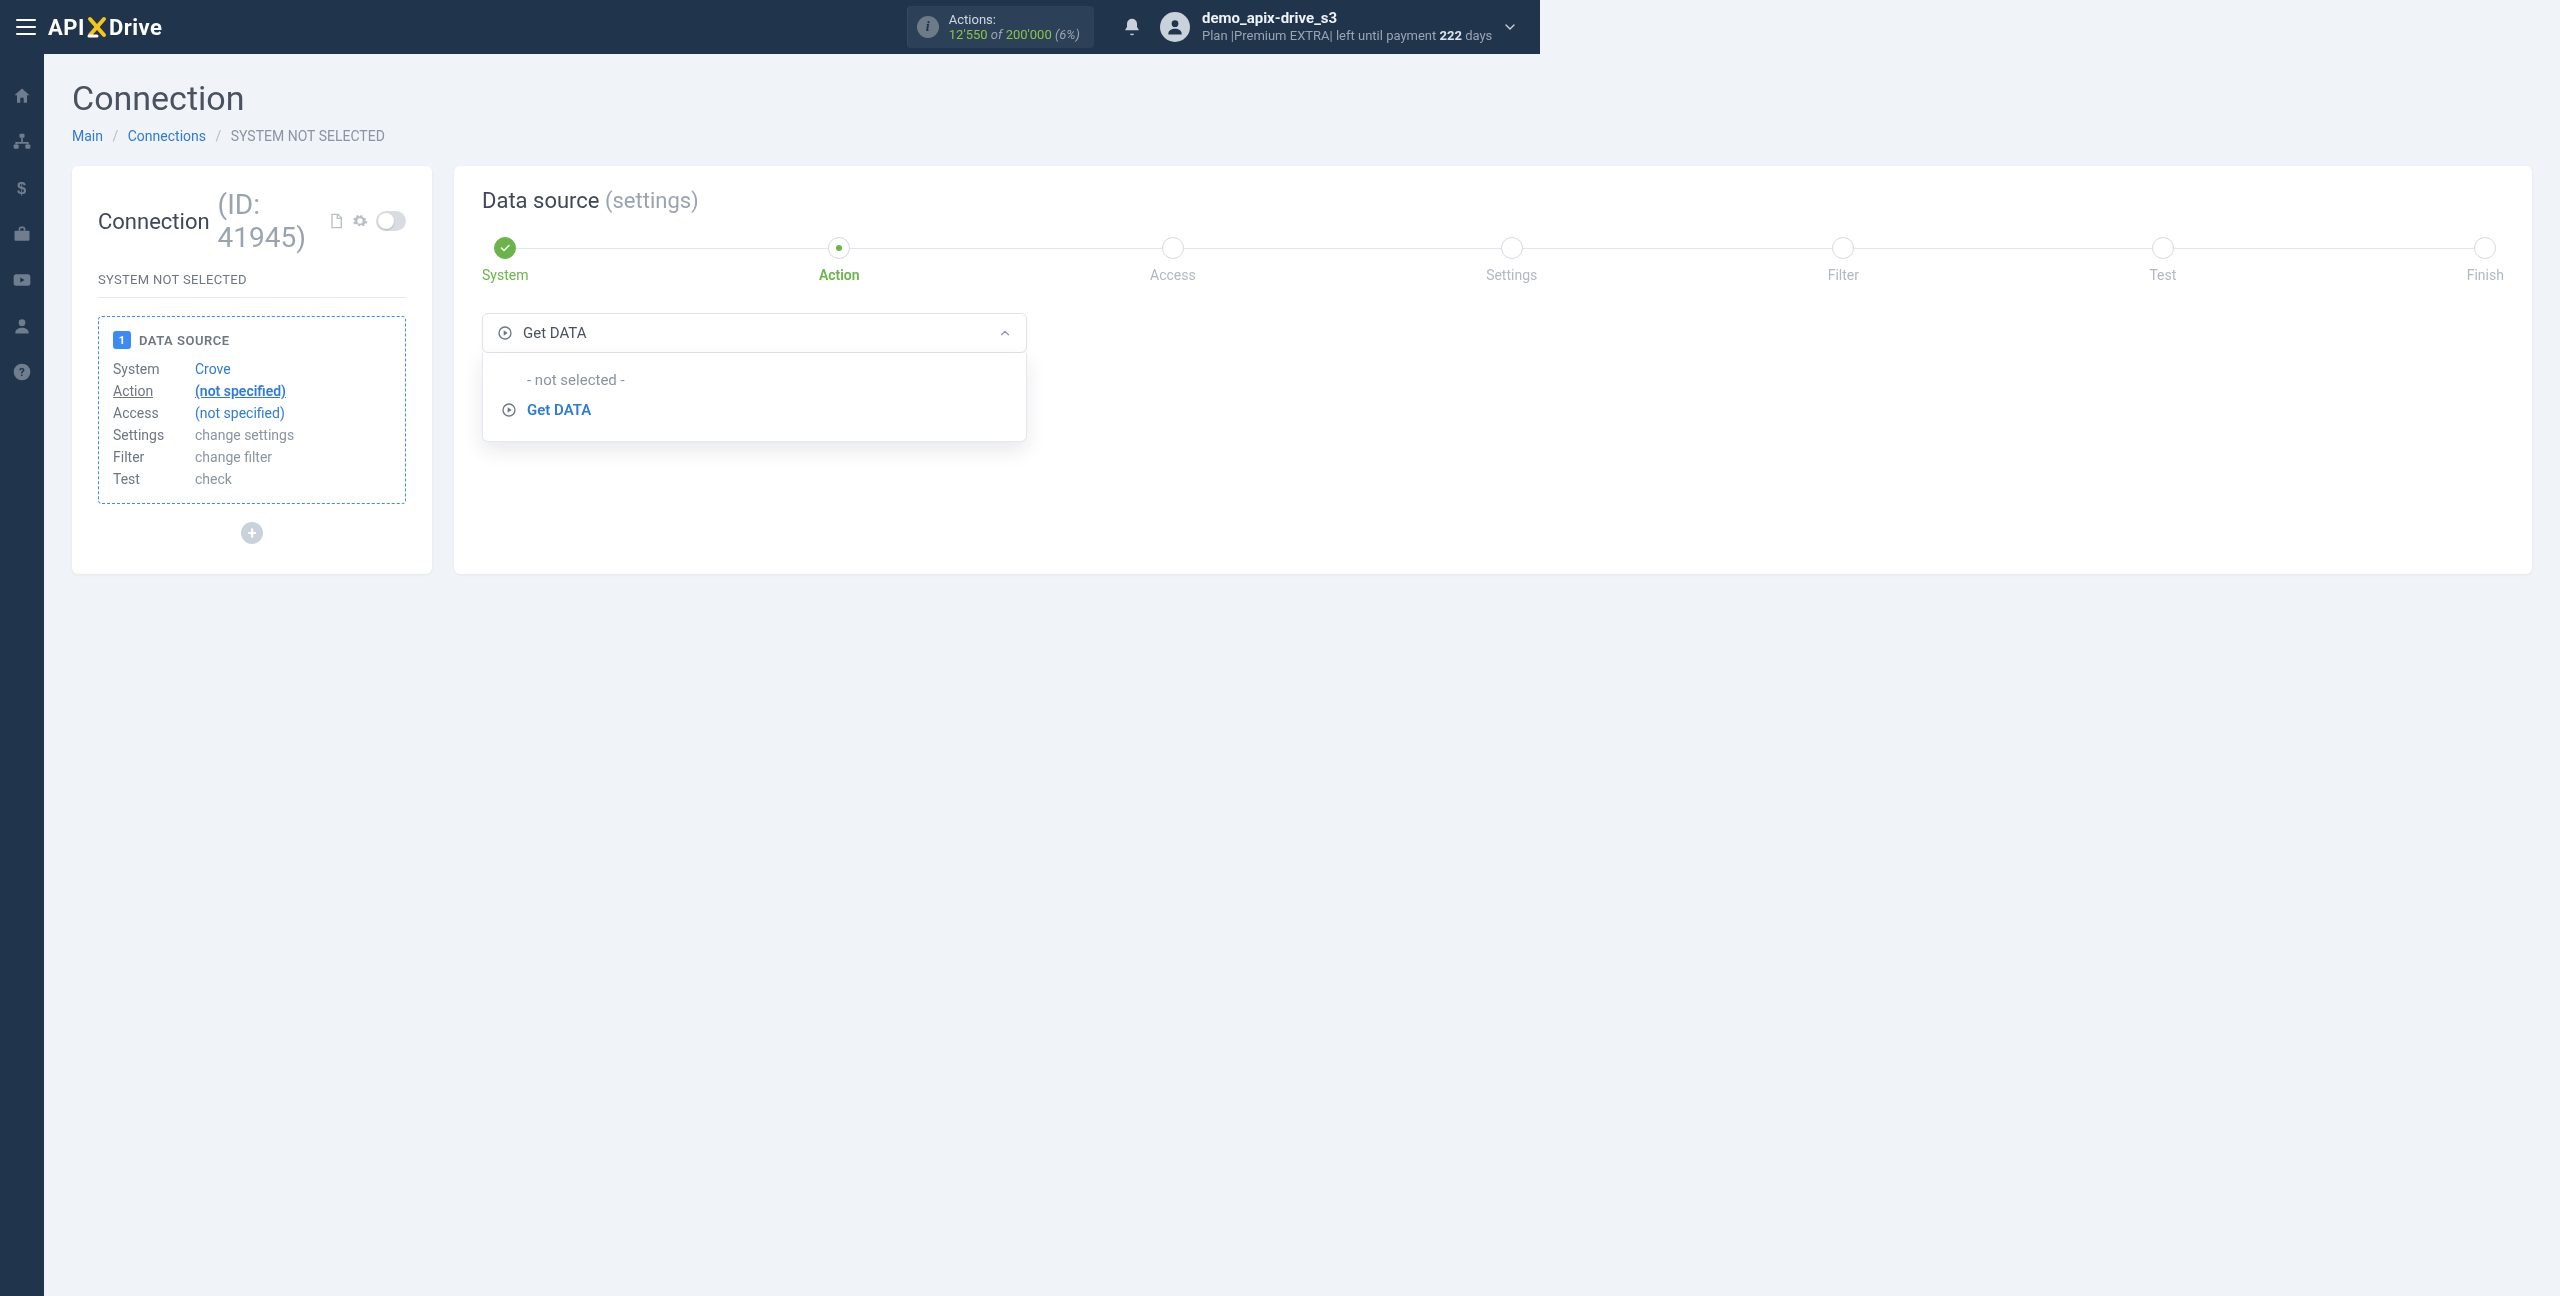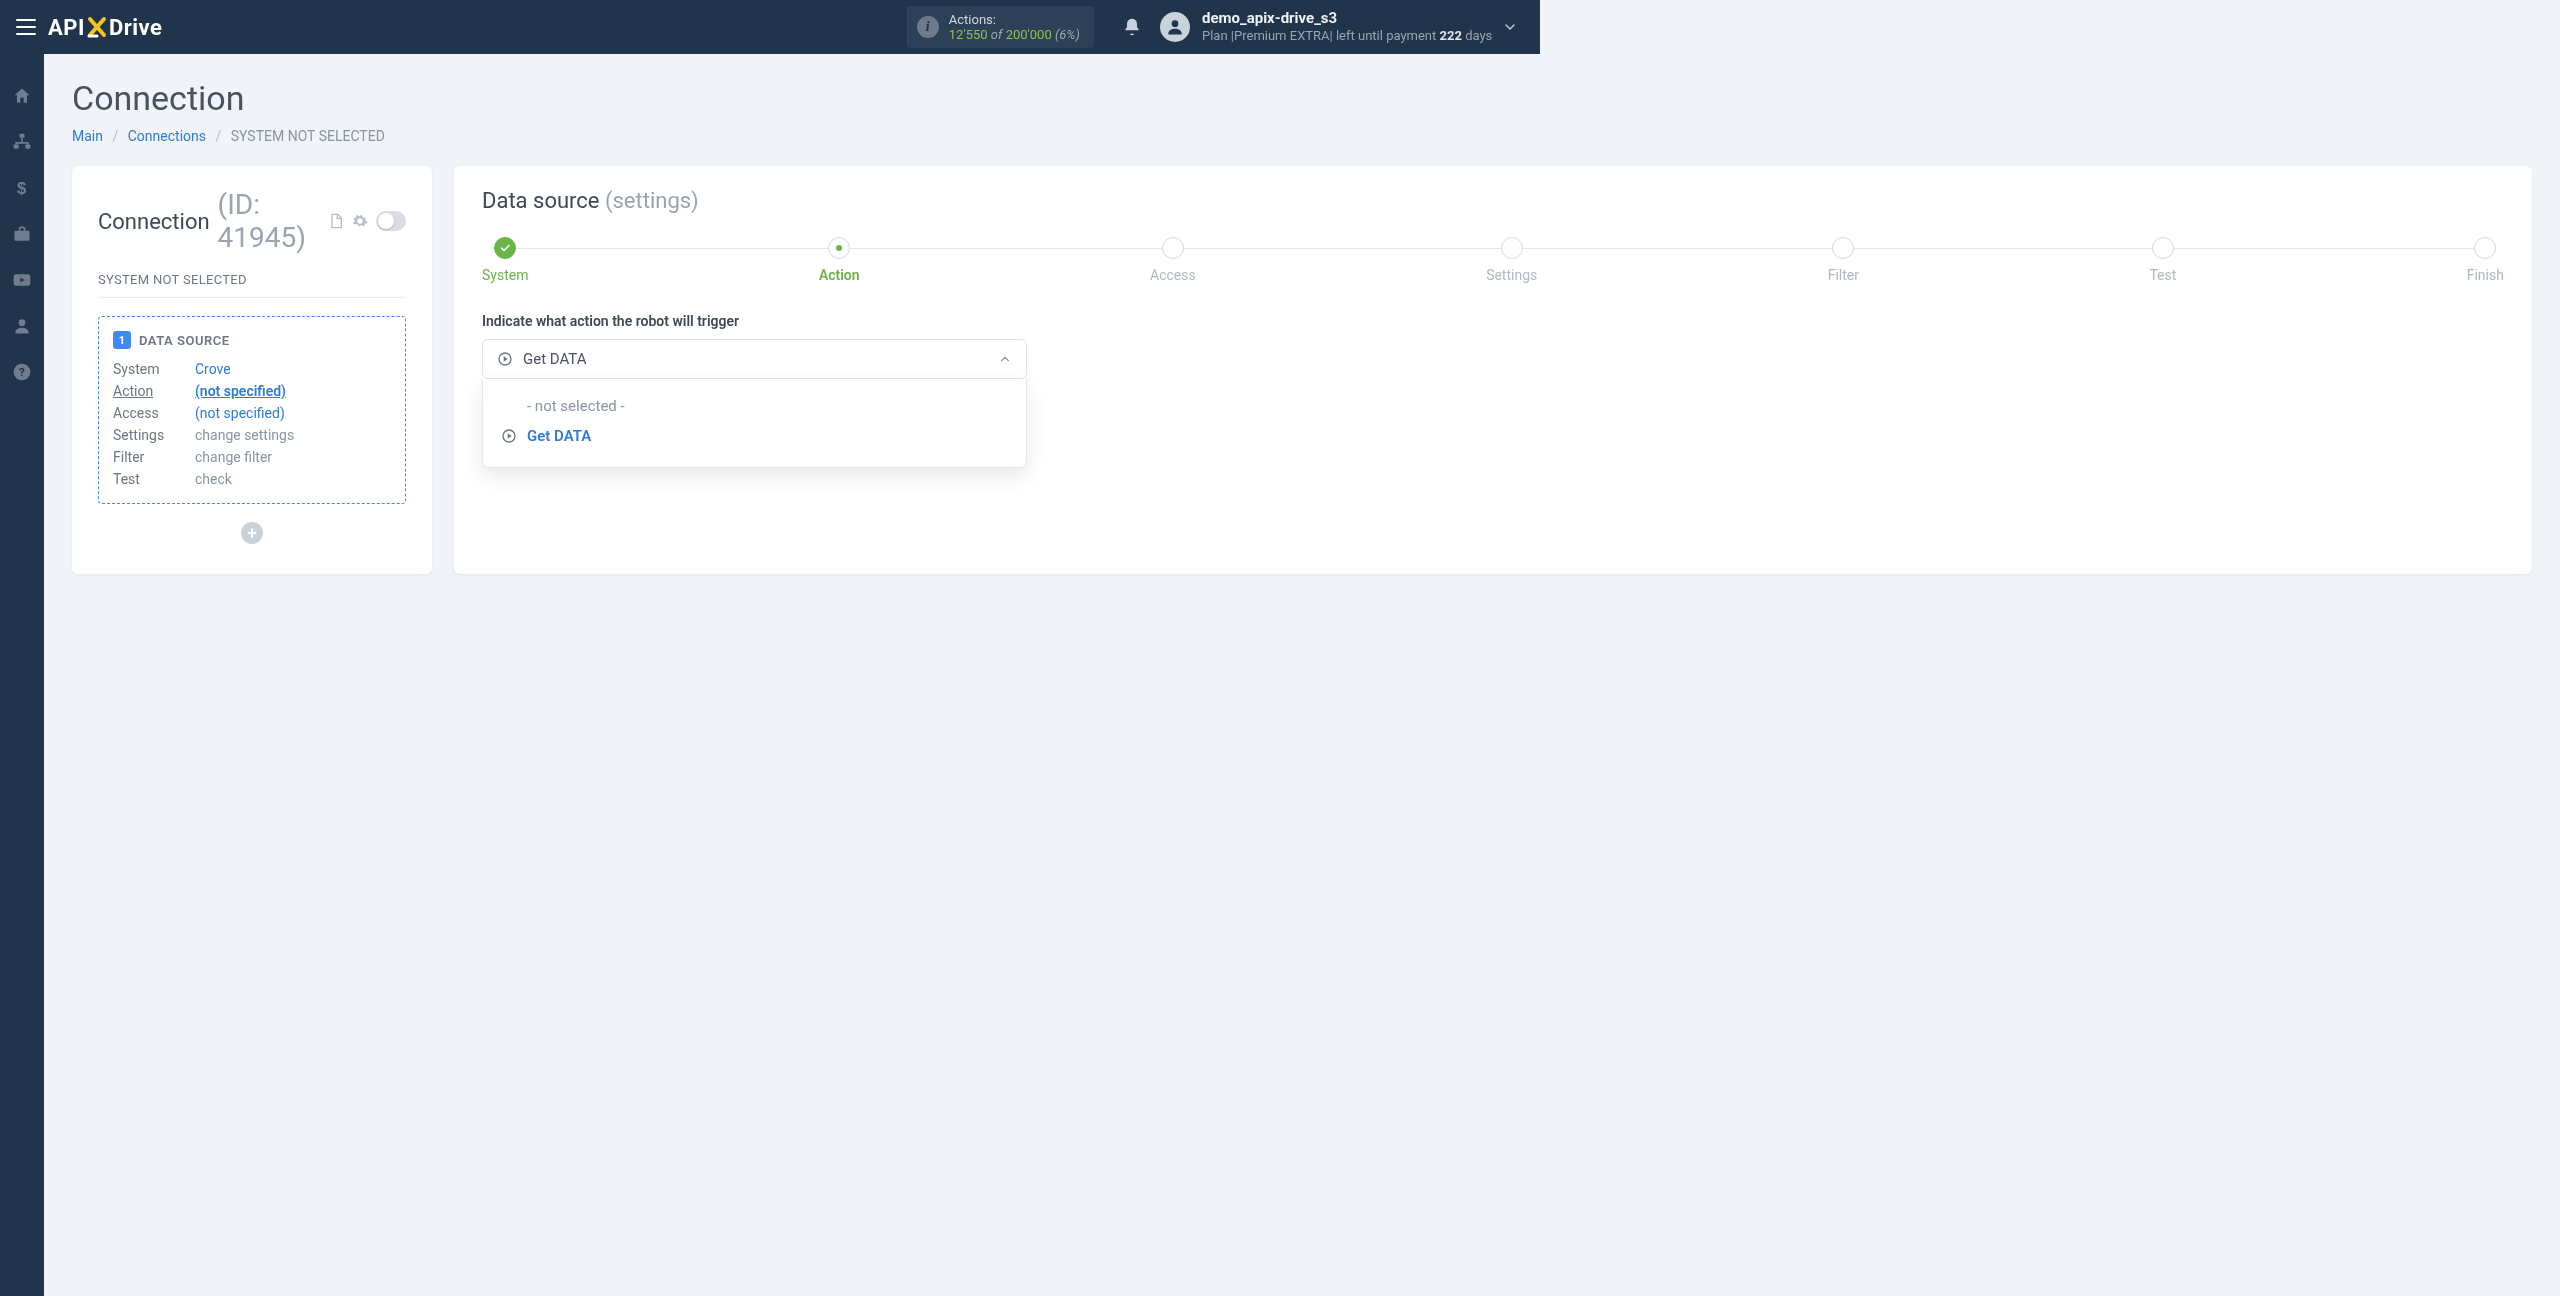--- a/index.html
+++ b/index.html
@@ -362,21 +362,20 @@
         <div class="step">
             <div class="dot"></div>
             <div class="slabel">Test</div>
           </div>
         <div class="step">
             <div class="dot"></div>
             <div class="slabel">Finish</div>
           </div>
       </div>
 
-      <div class="field-label">Indicate what action the robot will trigger</div>
 
       <div class="select-wrap">
         <div class="select-box">
           <span class="play">
               <svg width="16" height="16" viewBox="0 0 24 24" fill="none">
                 <circle cx="12" cy="12" r="9" stroke="currentColor" stroke-width="2"></circle>
                 <path d="M10 8l6 4-6 4z" fill="currentColor"></path>
               </svg>
             </span>
           <span>Get DATA</span>

